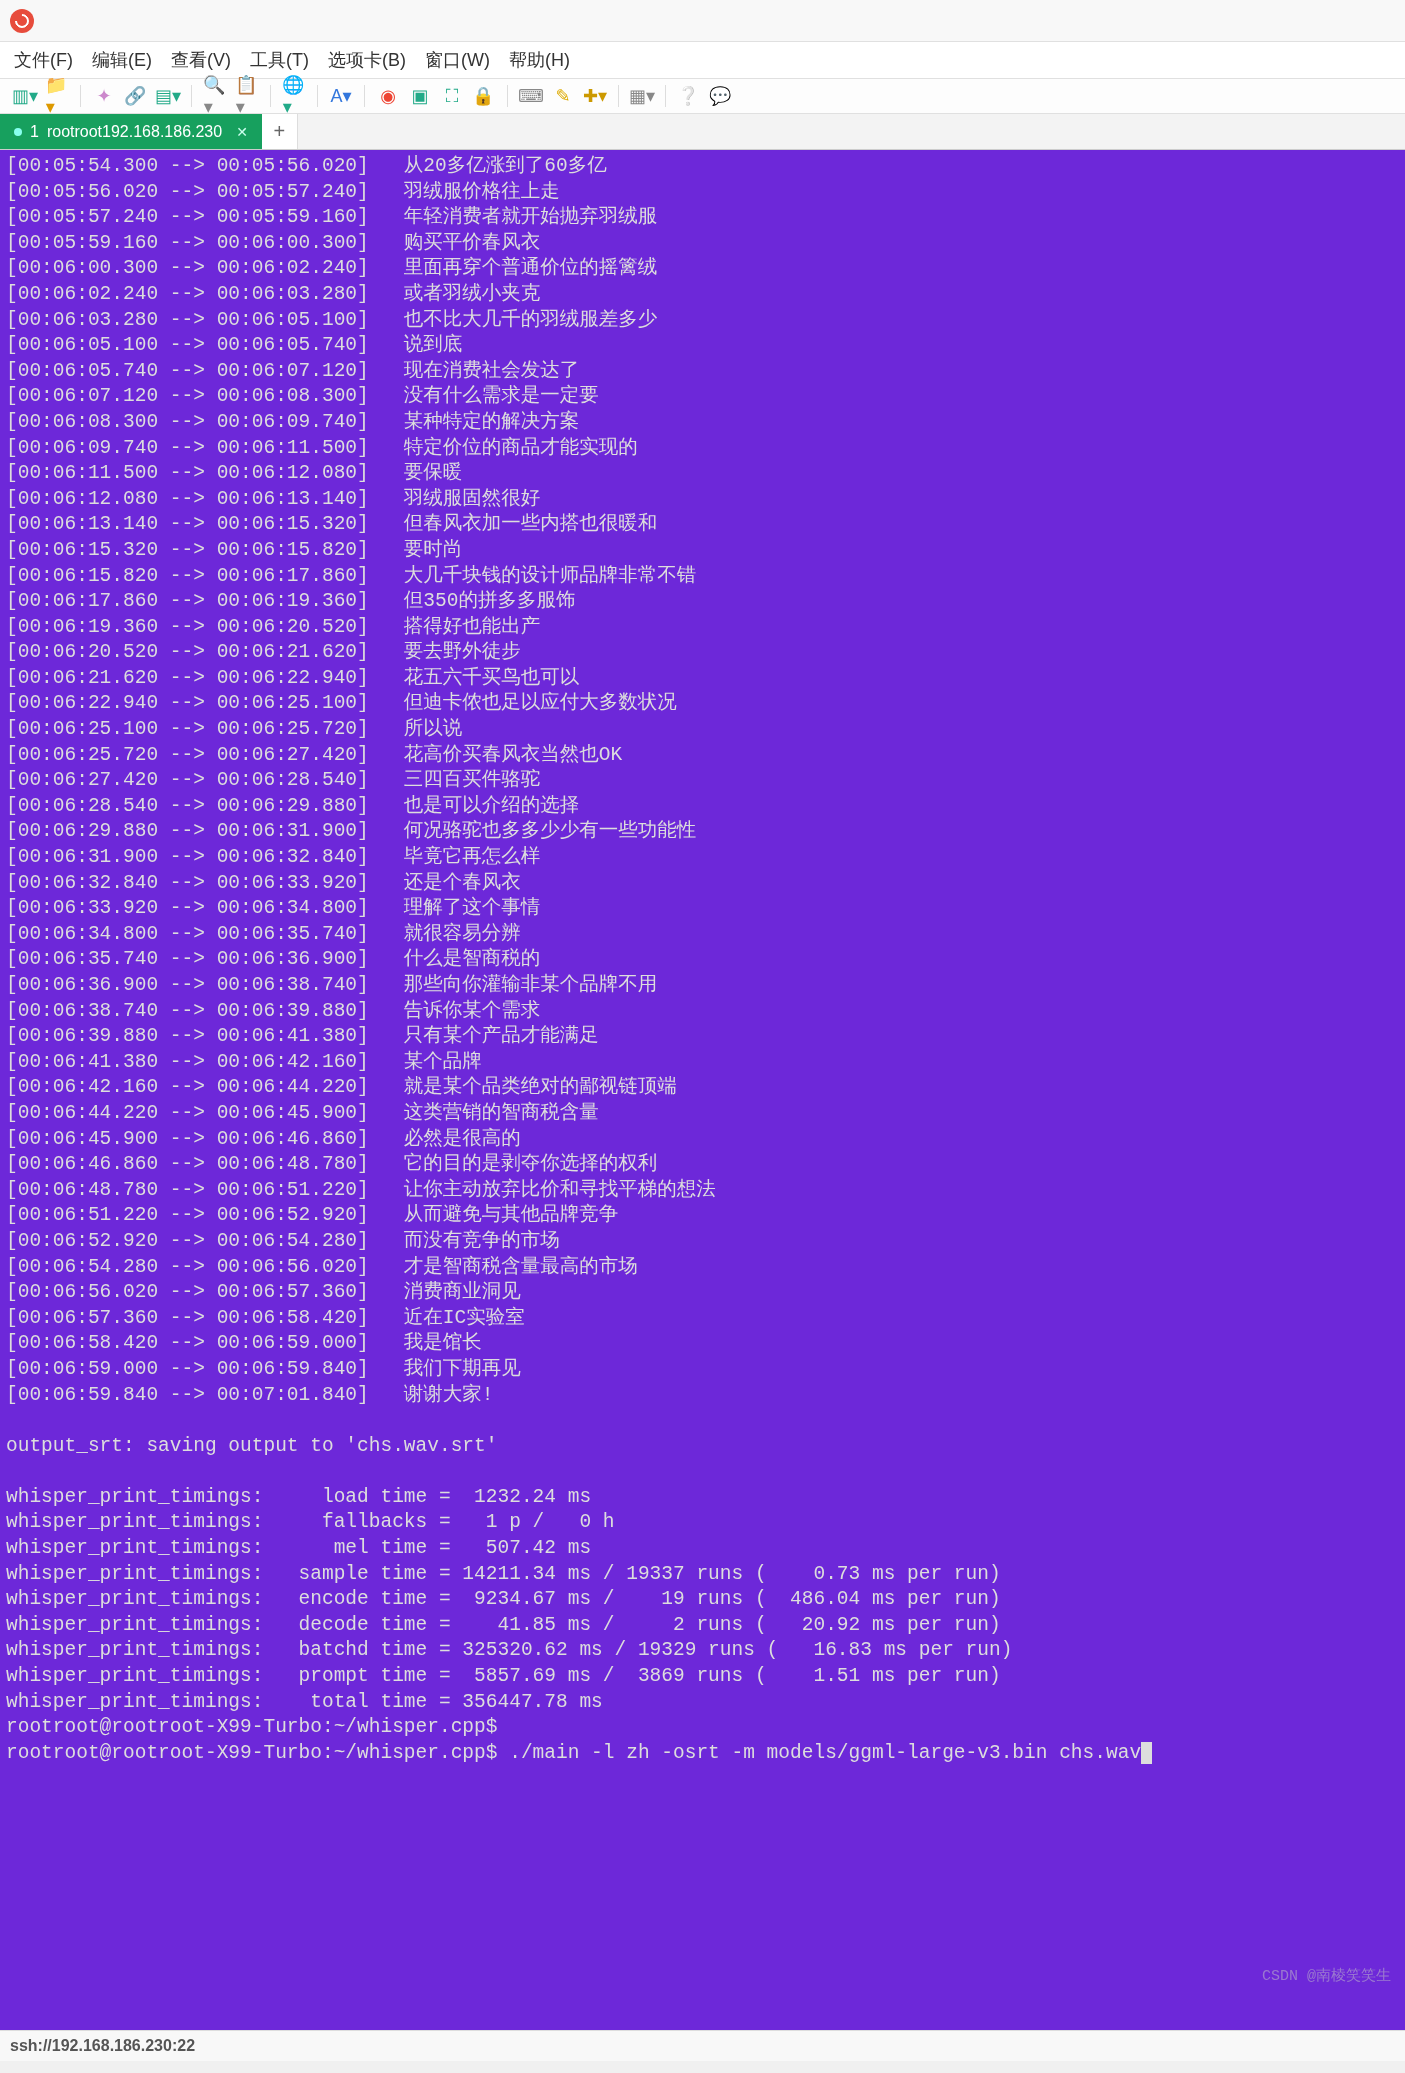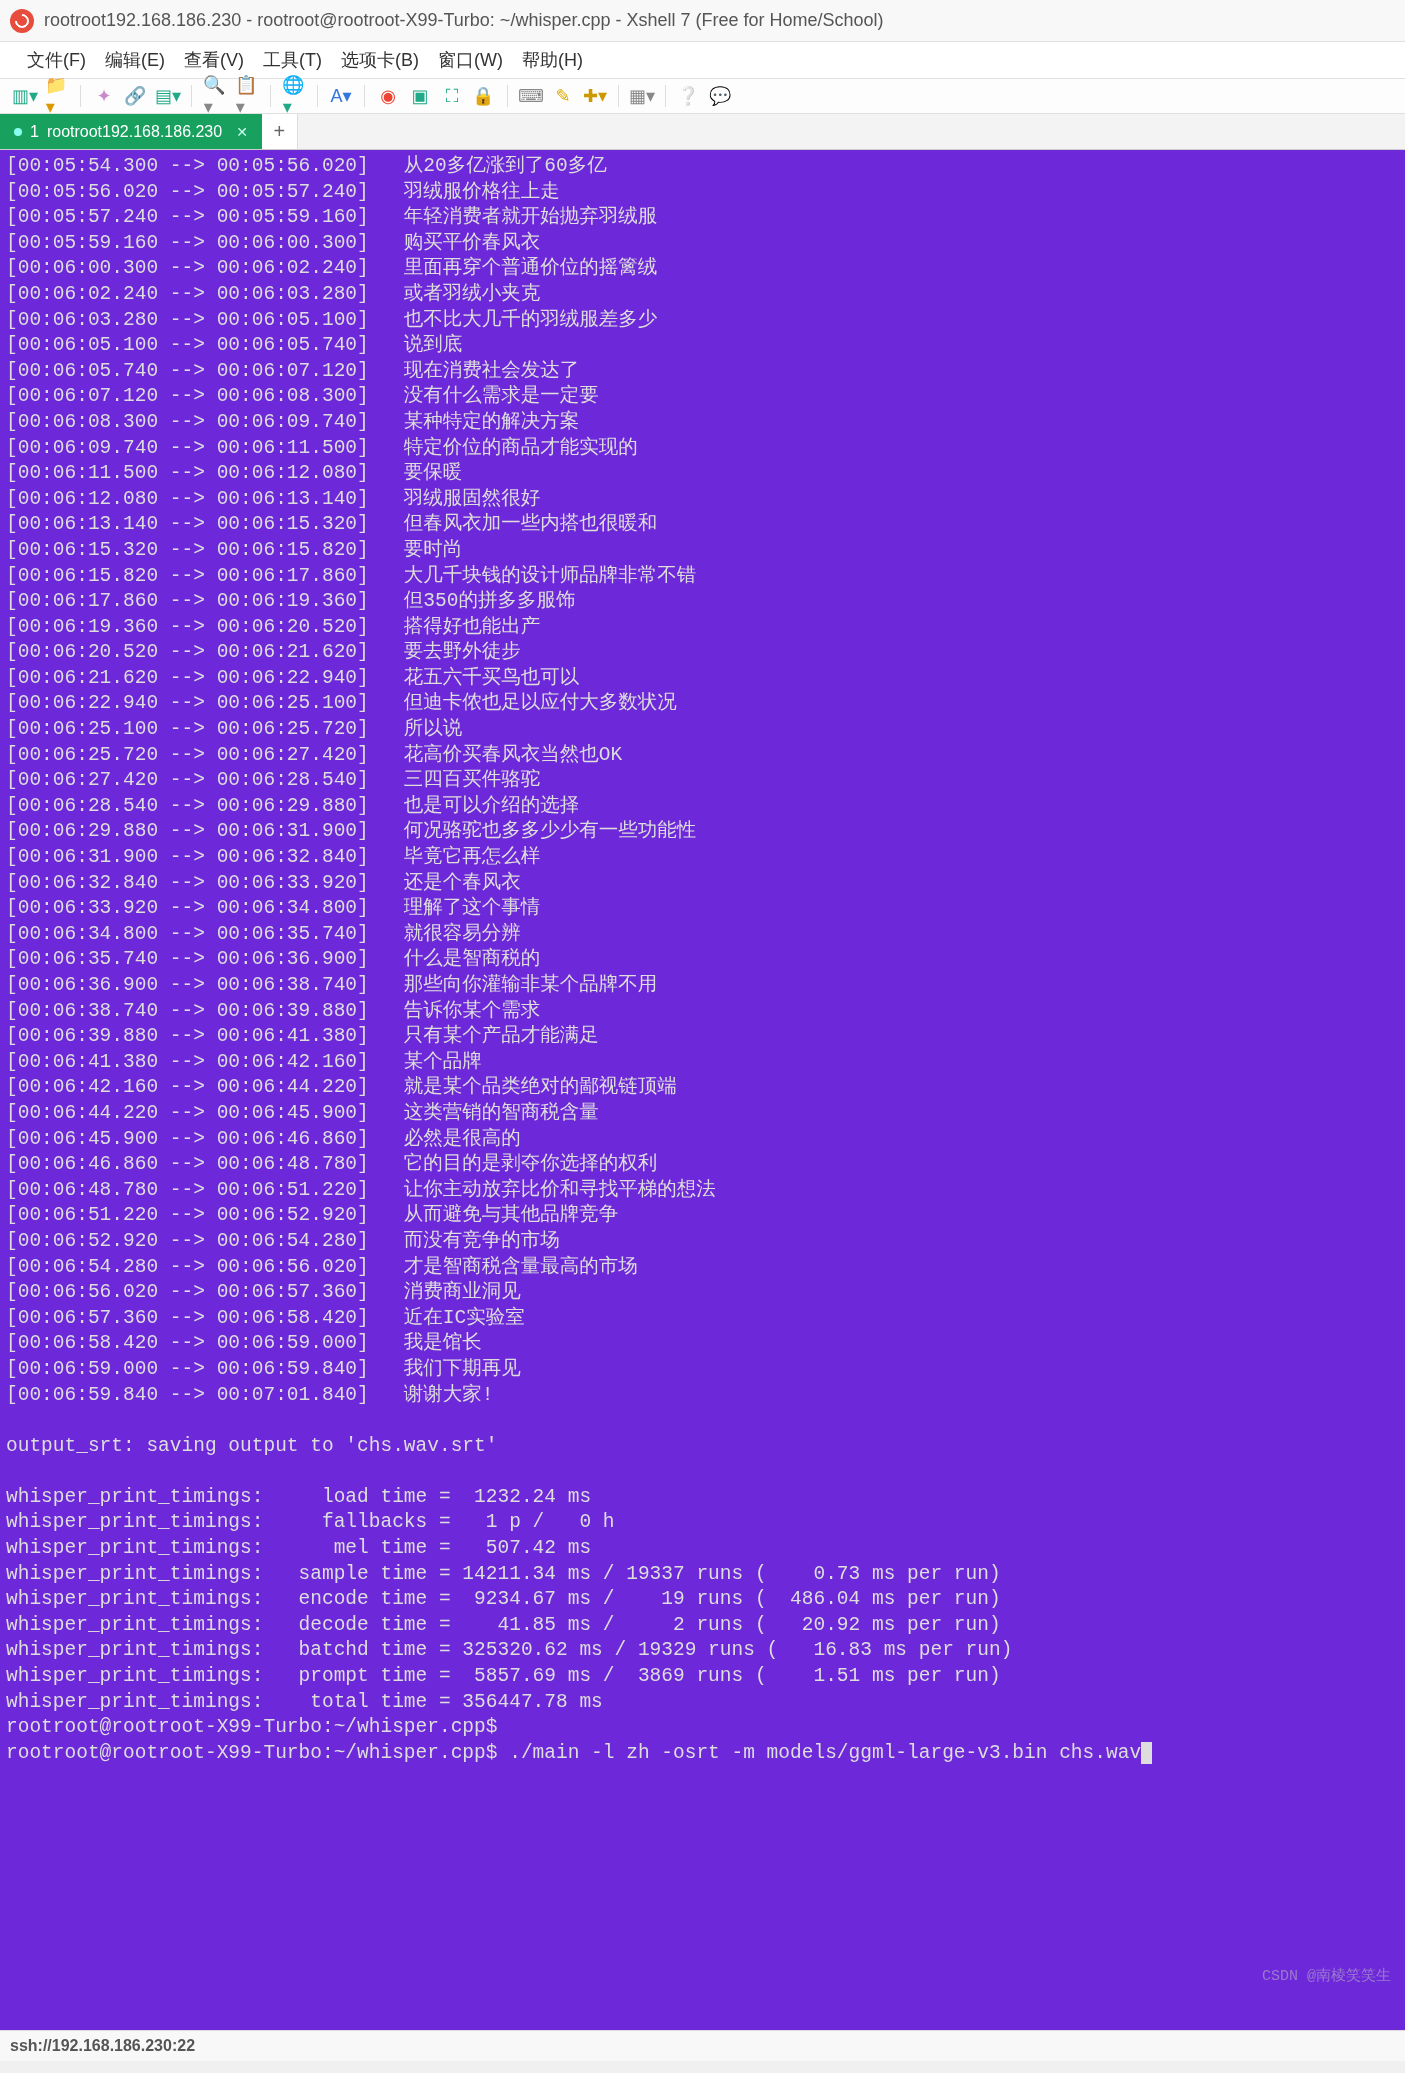--- a/index.html
+++ b/index.html
@@ -1,42 +1,41 @@
 <!DOCTYPE html>
 <html><head>
 <meta charset="utf-8">
 <style>
 * { margin: 0; padding: 0; box-sizing: border-box; }
 body { font-family: "Microsoft YaHei", "Segoe UI", Tahoma, sans-serif; background: #f0f0f0; width: 1405px; }
 .titlebar { background: #f8f8f8; height: 42px; display: flex; align-items: center; padding: 0 10px; border-bottom: 1px solid #e0e0e0; }
 .titlebar .app-icon { width: 24px; height: 24px; border-radius: 50%; background: #e74c3c; margin-right: 10px; position: relative; }
 .titlebar .app-icon::after { content: ""; position: absolute; top: 5px; left: 5px; width: 10px; height: 10px; border: 2px solid #fff; border-radius: 50%; border-left-color: transparent; transform: rotate(45deg); }
 .titlebar .title-text { color: #555; font-size: 18px; }
-.menubar { background: #fff; padding: 6px 27px; font-size: 18px; color: #333; border-bottom: 1px solid #e0e0e0; }
+.menubar { background: #fff; padding: 6px 14px; font-size: 18px; color: #333; border-bottom: 1px solid #e0e0e0; }
 .menubar span { margin-right: 14px; cursor: default; }
 .toolbar { background: #fdfdfd; padding: 6px 14px; display: flex; align-items: center; gap: 10px; border-bottom: 1px solid #e0e0e0; }
 .toolbar .tb-icon { width: 22px; height: 22px; display: inline-flex; align-items: center; justify-content: center; font-size: 18px; color: #888; }
 .toolbar .sep { width: 1px; height: 22px; background: #ddd; margin: 0 2px; }
 .tabstrip { background: #f3f3f3; display: flex; align-items: stretch; height: 36px; border-bottom: 1px solid #ccc; }
 .tabstrip .tab { display: flex; align-items: center; padding: 0 14px; font-size: 16px; background: #17a05e; color: #fff; gap: 8px; }
 .tabstrip .tab .dot { width: 8px; height: 8px; background: #8fe; border-radius: 50%; }
 .tabstrip .tab .close { color: #cfe; font-size: 14px; margin-left: 6px; }
 .tabstrip .add-tab { width: 36px; display: flex; align-items: center; justify-content: center; color: #666; background: #fff; border-right: 1px solid #ddd; font-size: 20px; }
 .terminal { background: #6d28d9; color: #ddd; font-family: "Consolas", "Courier New", monospace; font-size: 19.5px; line-height: 25.6px; padding: 4px 13px 4px 6px; white-space: pre; min-height: 1880px; position: relative; }
 .terminal .line { display: block; }
 .terminal .cursor { display: inline-block; width: 11px; height: 22px; background: #ddd; vertical-align: text-bottom; }
 .statusbar { background: #f8f8f8; padding: 6px 10px; font-size: 16px; color: #555; display: flex; justify-content: space-between; border-top: 1px solid #ddd; font-weight: bold; }
 .watermark { position: absolute; bottom: 40px; right: 14px; color: rgba(200,200,200,0.5); font-size: 15px; font-family: Liberation Mono, monospace; }
 </style>
 </head>
 <body>
 
 <div class="titlebar">
   <div class="app-icon"></div>
-  <div class="title-text">rootroot192.168.186.230 - rootroot@rootroot-X99-Turbo: ~/whisper.cpp - Xshell 7 (Free for Home/School)</div>
 </div>
 
 <div class="menubar">
   <span>文件(F)</span>
   <span>编辑(E)</span>
   <span>查看(V)</span>
   <span>工具(T)</span>
   <span>选项卡(B)</span>
   <span>窗口(W)</span>
   <span>帮助(H)</span>

